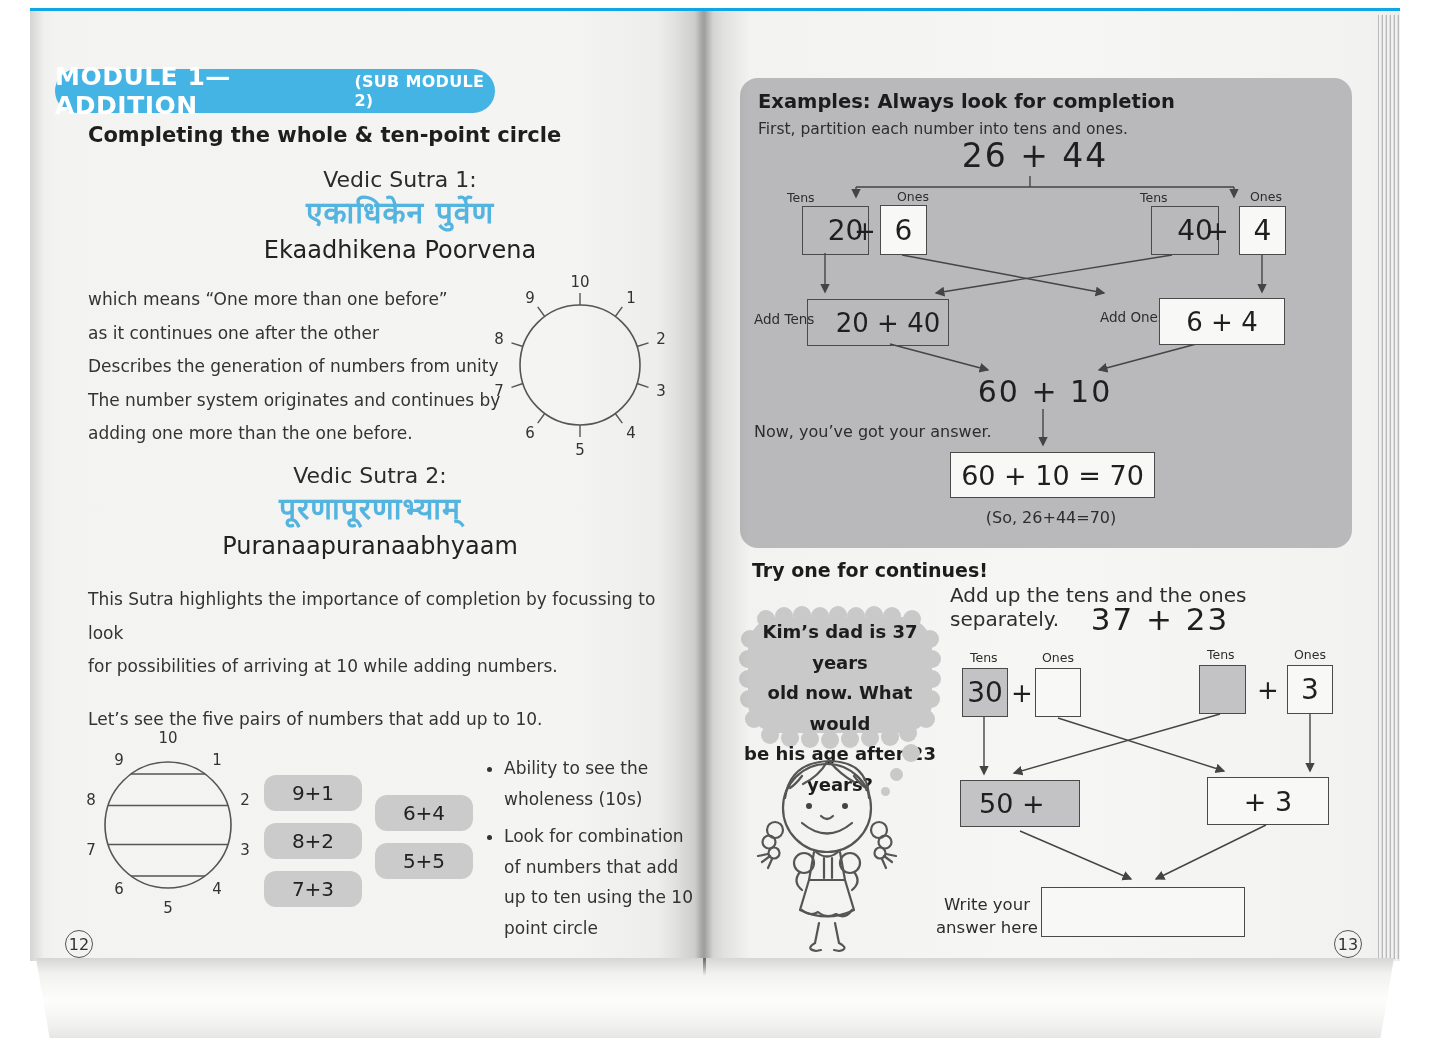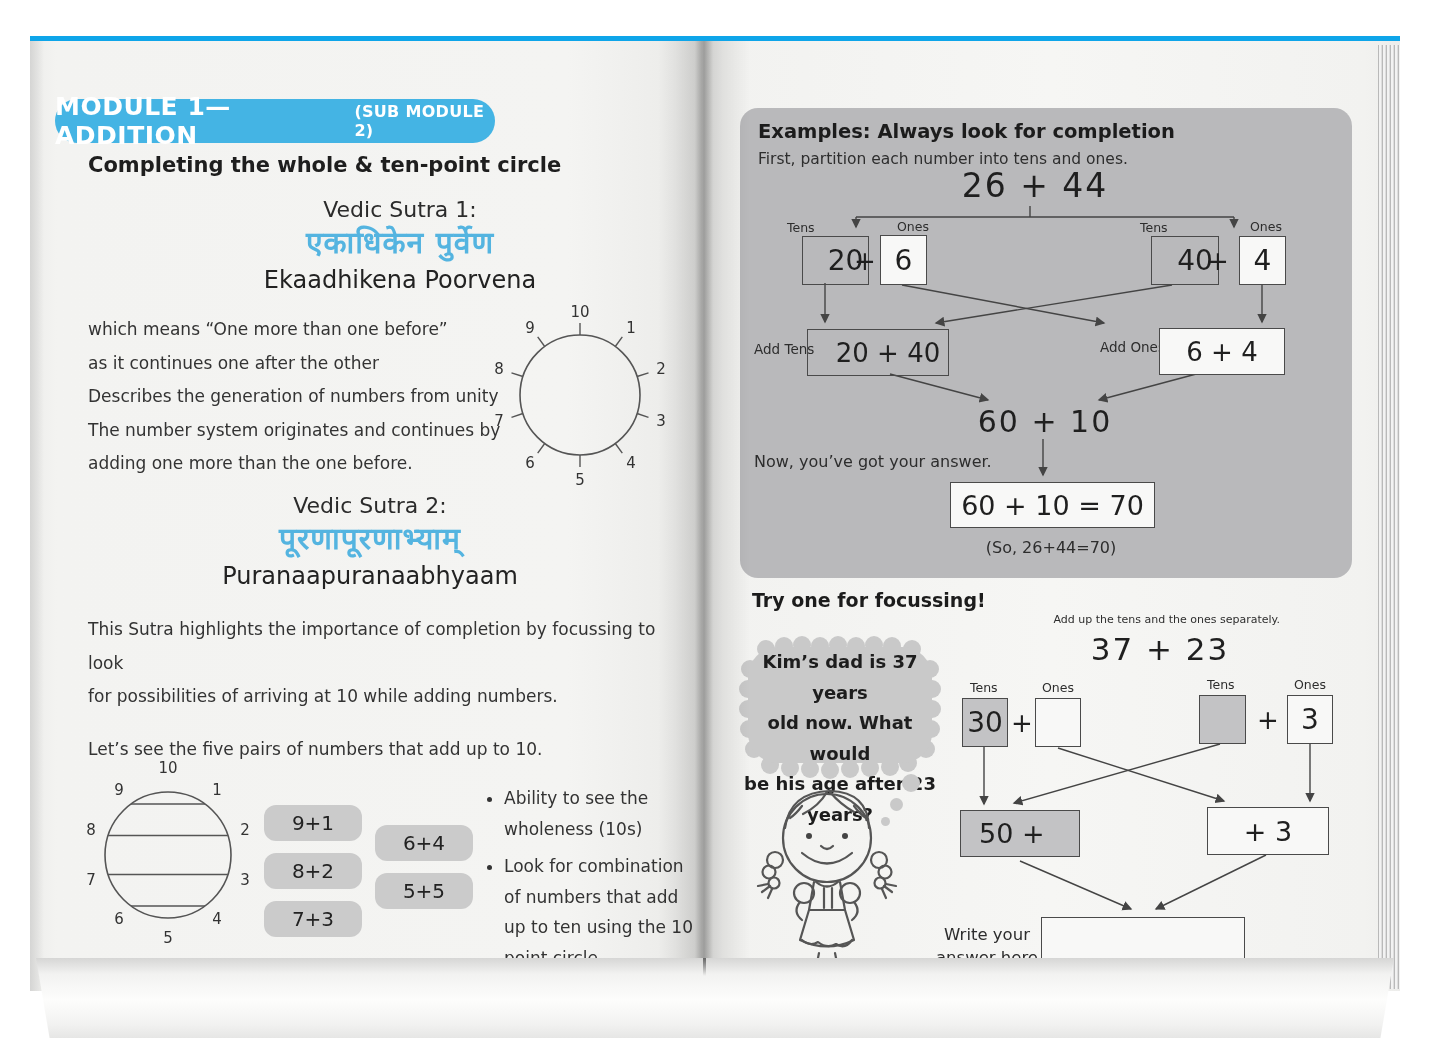--- a/index.html
+++ b/index.html
@@ -2,21 +2,21 @@
 <html><head>
 <meta charset="utf-8">
 <style>
   html,body{margin:0;padding:0;}
   body{
     width:1445px;height:1045px;position:relative;overflow:hidden;
     background:#ffffff;
     font-family:"DejaVu Sans", sans-serif;
     color:#2b2b2b;
   }
-  .book{position:absolute;left:30px;top:8px;width:1370px;height:950px;border-top:5px solid #0ea5e9;margin-top:28px;}
+  .book{position:absolute;left:30px;top:8px;width:1370px;height:950px;border-top:3px solid #0ea5e9;}
   .page-left{position:absolute;left:0;top:0;width:672px;height:950px;
     background:linear-gradient(to right,#ededeb 0,#f3f3f1 4%,#f4f4f2 80%,#ececea 96%,#e2e2e0 100%);}
   .page-left::before{content:"";position:absolute;left:0;top:0;width:14px;height:100%;
     background:linear-gradient(to right,#d5d5d4,rgba(255,255,255,0));}
   .page-right{position:absolute;left:672px;top:0;width:698px;height:950px;
     background:linear-gradient(to right,#e6e6e4 0,#f2f2f0 3%,#f6f6f4 50%,#f2f2f0 95%,#ededeb 100%);}
   .edge-right{position:absolute;right:0;top:4px;width:22px;height:944px;
     background:repeating-linear-gradient(to right,#b9b9b9 0 1px,#f2f2f2 1px 3px,#dddddd 3px 4px);}
   .spine-shadow{position:absolute;left:628px;top:0;width:92px;height:100%;pointer-events:none;
     background:linear-gradient(to right,rgba(0,0,0,0) 0,rgba(0,0,0,.10) 40%,rgba(0,0,0,.32) 50%,rgba(0,0,0,.10) 60%,rgba(0,0,0,0) 100%);}
@@ -35,37 +35,37 @@
   .sutra{position:absolute;text-align:center;}
   .sutra .s-label{font-size:22px;color:#2b2b2b;}
   .sutra .s-sans{font-size:30px;font-weight:600;color:#54b4e0;line-height:42px;letter-spacing:1px;}
   .sutra .s-name{font-size:24px;color:#222;line-height:32px;}
   .para{position:absolute;font-size:17px;line-height:33.5px;color:#333;}
   .pill{position:absolute;width:98px;height:36px;background:#cbcbcb;border-radius:12px;
     display:flex;align-items:center;justify-content:center;font-size:20px;color:#222;}
   .bullets{position:absolute;left:452px;top:742px;width:196px;margin:0;padding:0 0 0 22px;}
   .bullets li{font-size:17px;line-height:30.5px;color:#333;margin-bottom:7px;}
   .badge{position:absolute;width:26px;height:26px;border:1.4px solid #555;border-radius:50%;
-    display:flex;align-items:center;justify-content:center;font-size:12px;color:#333;background:transparent;}
+    display:flex;align-items:center;justify-content:center;font-size:16px;color:#333;background:transparent;}
 
   
   .panel{position:absolute;left:710px;top:67px;width:612px;height:470px;border-radius:18px;background:#b9b9bb;}
   .panel-title{position:absolute;left:18px;top:12px;font-size:19.5px;font-weight:700;color:#1c1c1c;}
   .panel-sub{position:absolute;left:18px;top:42px;font-size:15.5px;color:#2e2e2e;}
   .bigmath{position:absolute;text-align:center;font-size:33px;color:#1f1f1f;letter-spacing:2px;}
   .box{position:absolute;border:1.5px solid #4a4a4a;display:flex;align-items:center;justify-content:center;
     font-size:28px;color:#1f1f1f;background:#f8f8f7;}
   .box.graybg{background:#c3c3c5;}
   .box.panelbg{background:transparent;padding-left:20px;}
   .plus{position:absolute;font-size:26px;color:#1f1f1f;}
   .lbl{position:absolute;font-size:12.5px;color:#2d2d2d;}
   .lbl2{position:absolute;font-size:13.5px;color:#2d2d2d;}
   .note{position:absolute;font-size:16px;color:#2d2d2d;}
   .try-heading{position:absolute;left:722px;top:548px;font-size:19px;font-weight:700;color:#1c1c1c;}
-  .instruction{position:absolute;left:920px;top:572px;width:330px;text-align:right;font-size:11px;color:#2e2e2e;}
+  .instruction{position:absolute;left:920px;top:572px;width:330px;text-align:left;font-size:20px;color:#2e2e2e;}
   .cloud-text{position:absolute;left:706px;top:606px;width:208px;text-align:center;
     font-size:18px;font-weight:700;line-height:30.5px;color:#1d1d1d;}
   .dot{position:absolute;border-radius:50%;background:#c9c9c9;}
   .write-label{position:absolute;left:905px;top:882px;width:104px;text-align:center;
     font-size:16.5px;line-height:23px;color:#2d2d2d;}
   svg{position:absolute;overflow:visible;}
   svg text{font-family:"DejaVu Sans",sans-serif;font-size:15px;fill:#333;}
 </style>
 </head>
 <body>
@@ -221,21 +221,21 @@
     <div class="box panelbg" style="left:67px;top:221px;width:120px;height:45px;font-size:26px;">20 + 40</div>
     <div class="lbl2" style="left:360px;top:231px;">Add Ones</div>
     <div class="box" style="left:419px;top:220px;width:124px;height:45px;font-size:26px;">6 + 4</div>
 
     <div class="bigmath" style="left:210px;top:296px;width:190px;font-size:30px;">60 + 10</div>
     <div class="note" style="left:14px;top:344px;">Now, you’ve got your answer.</div>
     <div class="box" style="left:210px;top:374px;width:203px;height:44px;font-size:27px;">60 + 10 = 70</div>
     <div class="note" style="left:213px;top:430px;width:196px;text-align:center;">(So, 26+44=70)</div>
   </div>
 
-  <div class="try-heading">Try one for focussing!</div>
+  <div class="try-heading">Try one for continues!</div>
   <div class="instruction">Add up the tens and the ones separately.</div>
   <div class="bigmath" style="left:980px;top:590px;width:300px;font-size:31px;">37 + 23</div>
 
   <svg style="left:706px;top:592px;" width="208" height="152" viewBox="0 0 208 152">
     <g fill="#c9c9c9">
       <circle cx="30" cy="16" r="9"></circle>
         <circle cx="48" cy="13" r="9"></circle>
         <circle cx="66" cy="12" r="9"></circle>
       <circle cx="84" cy="13" r="9"></circle>
         <circle cx="102" cy="12" r="9"></circle>

